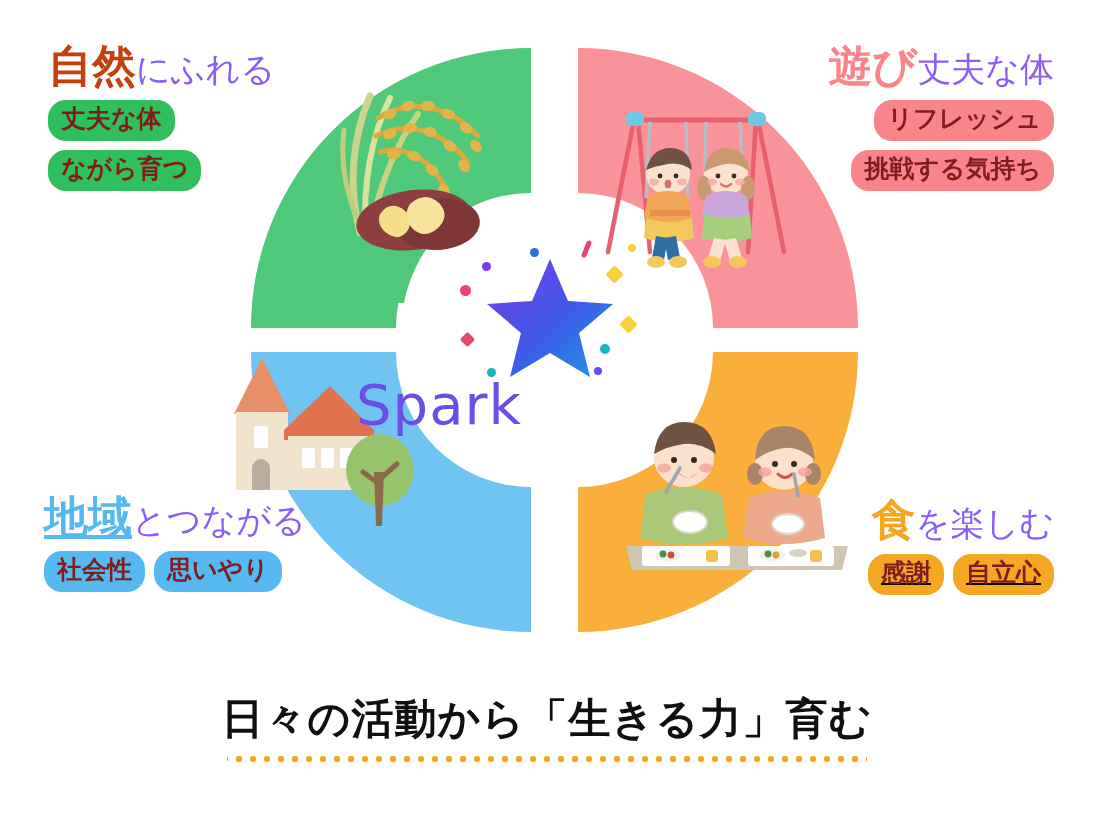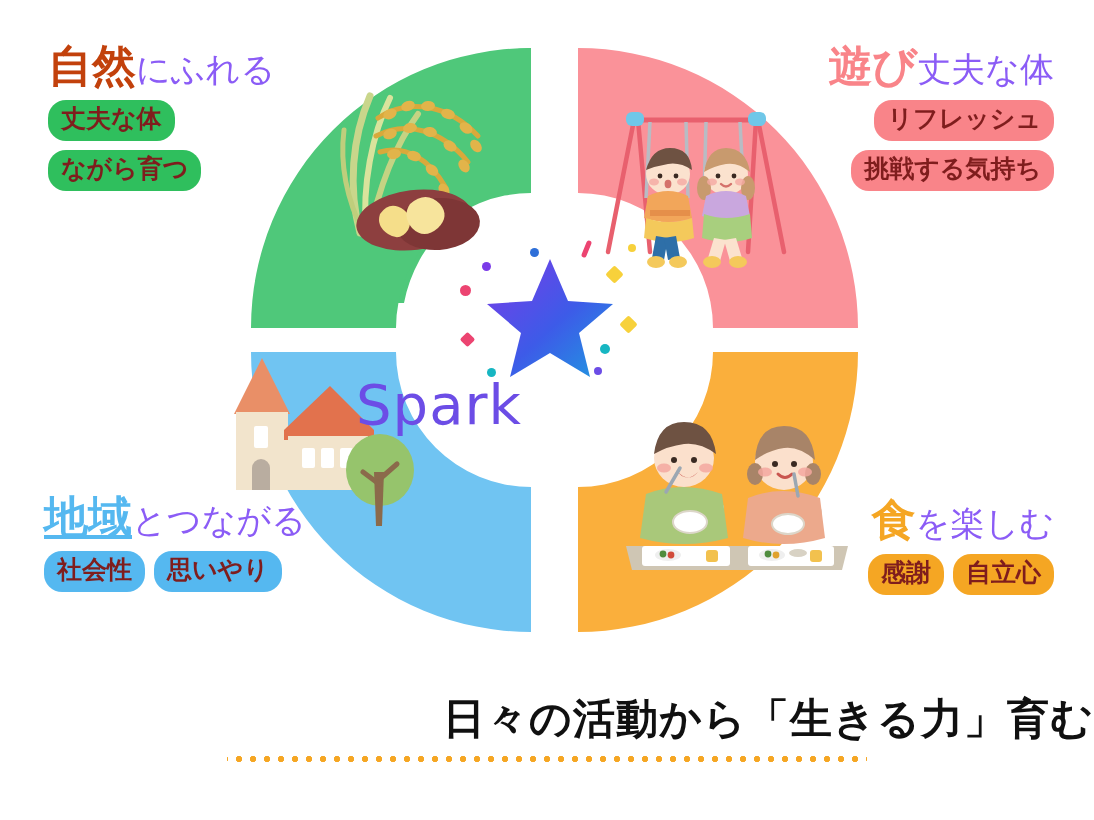--- a/index.html
+++ b/index.html
@@ -45,31 +45,31 @@
   .q-local .kw{color:#55B8F0;text-decoration:underline;}
   .q-local .tag{background:#55B8F0;}
   .q-food .kw{color:#F5A623;}
   .q-food .tag{background:#F5A623;}
 
   #q-nature{left:48px;top:44px;}
   #q-play{right:40px;top:44px;text-align:right;}
   #q-play .tagrow{justify-content:flex-end;}
   #q-local{left:44px;top:495px;}
   #q-food{right:40px;top:498px;text-align:right;}
-  #q-food .tagrow{justify-content:flex-end;}
+  #q-food .tagrow{justify-content:flex-end;text-decoration:underline;}
 
   
   .illo{position:absolute;}
   #illo-rice{left:318px;top:58px;width:180px;height:200px;}
   #illo-swing{left:598px;top:100px;width:220px;height:180px;}
   #illo-town{left:222px;top:348px;width:220px;height:185px;}
   #illo-meal{left:620px;top:398px;width:235px;height:185px;}
 
   
-  .caption-wrap{position:absolute;left:0;top:694px;width:1094px;text-align:right;}
+  .caption-wrap{position:absolute;left:0;top:694px;width:1094px;text-align:center;}
   .caption{
     font-size:42px;font-weight:700;color:#101010;letter-spacing:1px;
     font-family:"DejaVu Sans","Liberation Sans",sans-serif;line-height:1.2;
   }
   .cap-dots{
     margin:11px auto 0;width:640px;height:8px;
     background-image:radial-gradient(circle, #F5A623 2.9px, rgba(0,0,0,0) 3.1px);
     background-size:14px 8px;background-repeat:repeat-x;background-position:center;
   }
 </style>

